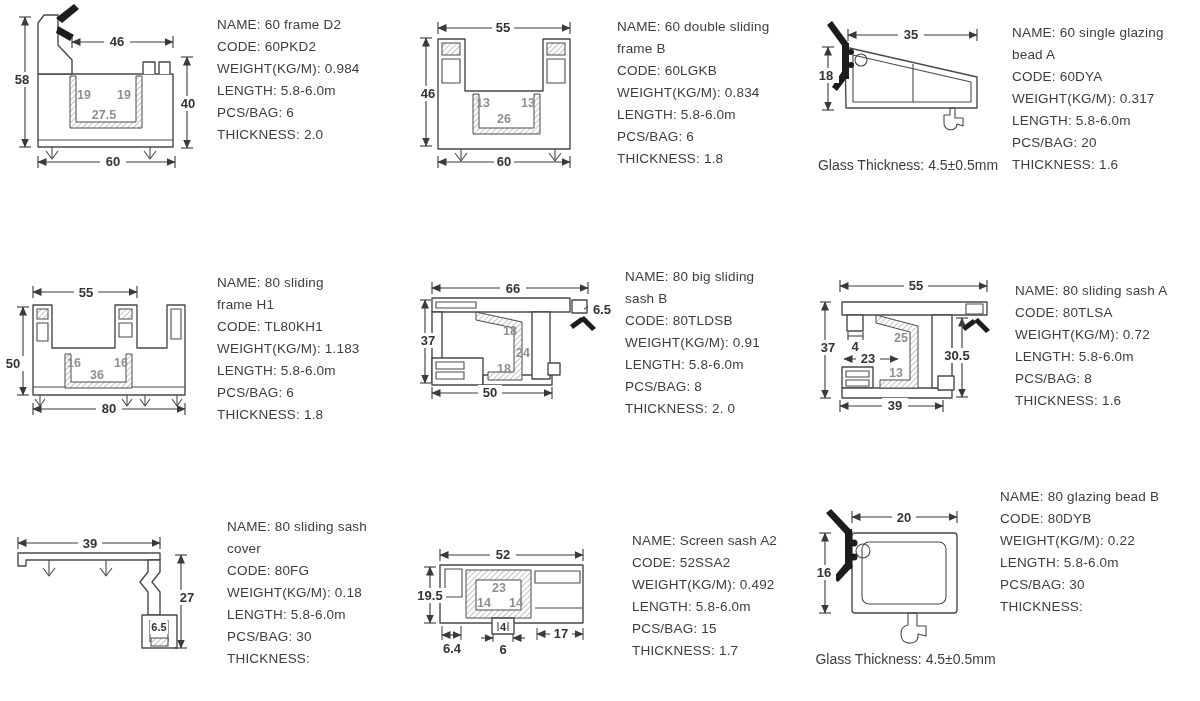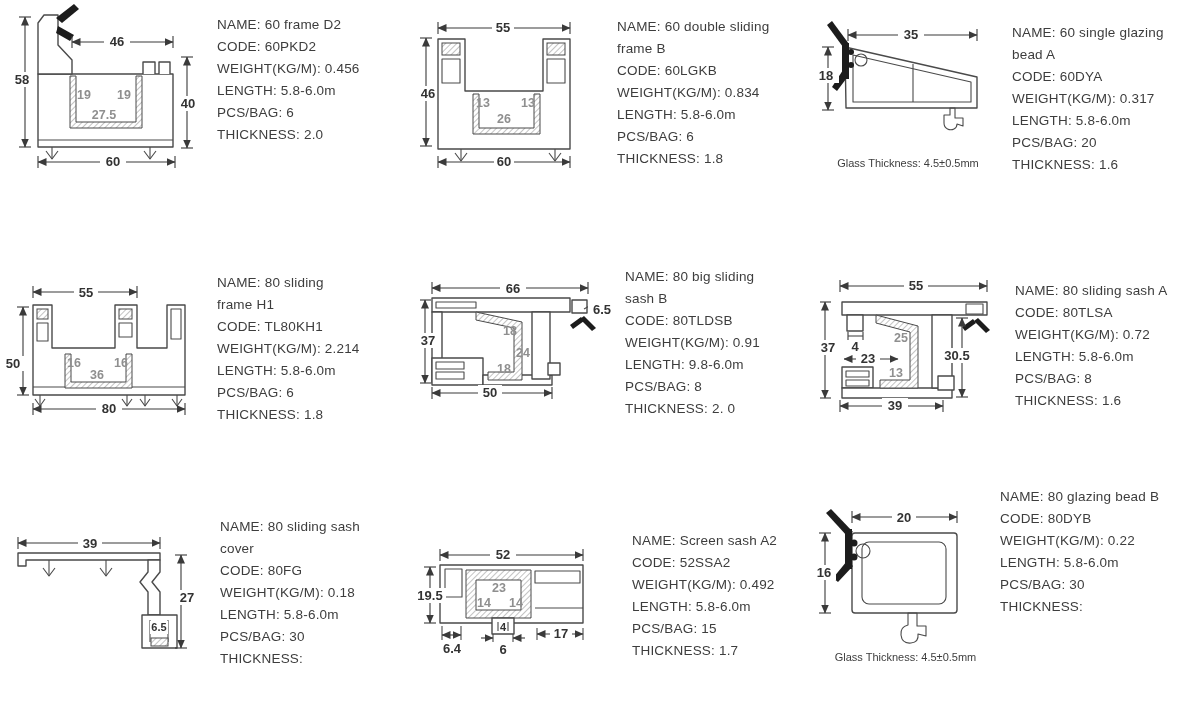--- a/index.html
+++ b/index.html
@@ -1,20 +1,20 @@
 <!DOCTYPE html>
 <html><head>
 <meta charset="utf-8">
 <style>
   html,body{margin:0;padding:0;background:#fff;}
   .sheet{position:relative;width:1200px;height:701px;background:#fff;overflow:hidden;
          font-family:"Liberation Sans",sans-serif;}
   .spec{position:absolute;font-size:13.5px;line-height:22px;color:#3d3d3d;
         white-space:pre-line;letter-spacing:.2px;}
-  .caption{position:absolute;font-size:11px;color:#3d3d3d;text-align:center;}
+  .caption{position:absolute;font-size:14px;color:#3d3d3d;text-align:center;}
   svg{position:absolute;overflow:visible;}
   svg text{font-family:"Liberation Sans",sans-serif;}
   .outline{fill:#fff;stroke:#4a4a4a;stroke-width:1.4;stroke-linejoin:round;}
   .thin{fill:none;stroke:#4a4a4a;stroke-width:1.1;stroke-linejoin:round;}
   .hp{fill:url(#hatch);stroke:#4a4a4a;stroke-width:1;fill-rule:evenodd;}
   .dim{stroke:#3a3a3a;stroke-width:1.1;}
   .tick{stroke:#3a3a3a;stroke-width:1.1;}
   .lblbg{fill:#fff;}
   .dt{font-size:13px;font-weight:bold;fill:#333;text-anchor:middle;}
   .dts{font-size:11px;font-weight:bold;fill:#333;text-anchor:middle;}
@@ -74,21 +74,21 @@
       <line class="dim" x1="38" y1="162" x2="175" y2="162" marker-start="url(#ah)" marker-end="url(#ah)"></line>
       <rect class="lblbg" x="100" y="154" width="26" height="15"></rect>
       <text class="dt" x="113" y="166">60</text>
       <text class="gt" x="84" y="99">19</text>
       <text class="gt" x="124" y="99">19</text>
       <text class="gt" x="104" y="119">27.5</text>
     </g>
   </svg>
   <div class="spec" style="left:217px;top:14px;width:200px">NAME: 60 frame D2
 CODE: 60PKD2
-WEIGHT(KG/M): 0.456
+WEIGHT(KG/M): 0.984
 LENGTH: 5.8-6.0m
 PCS/BAG: 6
 THICKNESS: 2.0</div>
 
   <svg style="left:420px;top:6px" width="185" height="168" viewBox="0 0 185 168">
     <g>
       <path class="outline" d="M18,143 V33 H45 V85 H123 V33 H150 V143 Z"></path>
       <rect class="hp" x="22" y="37" width="18" height="12"></rect>
       <rect class="thin" x="22" y="53" width="18" height="24"></rect>
       <rect class="hp" x="127" y="37" width="18" height="12"></rect>
@@ -201,21 +201,21 @@
       <rect class="lblbg" x="96" y="119" width="26" height="15"></rect>
       <text class="dt" x="109" y="131">80</text>
       <text class="gt" x="74" y="85">16</text>
       <text class="gt" x="121" y="85">16</text>
       <text class="gt" x="97" y="97">36</text>
     </g>
   </svg>
   <div class="spec" style="left:217px;top:272px;width:200px">NAME: 80 sliding
 frame H1
 CODE: TL80KH1
-WEIGHT(KG/M): 2.214
+WEIGHT(KG/M): 1.183
 LENGTH: 5.8-6.0m
 PCS/BAG: 6
 THICKNESS: 1.8</div>
 
   <svg style="left:420px;top:265px" width="200" height="148" viewBox="0 0 200 148">
     <g>
       <rect class="outline" x="12" y="33" width="138" height="14"></rect>
       <rect class="thin" x="16" y="37" width="40" height="6"></rect>
       <rect class="outline" x="152" y="35" width="15" height="13"></rect>
       <path class="bk" d="M150,60 l11,-8 l3,4 l-11,8 z"></path>
@@ -250,21 +250,21 @@
       <text class="dt" x="182" y="49">6.5</text>
       <text class="gt" x="90" y="70">18</text>
       <text class="gt" x="103" y="92">24</text>
       <text class="gt" x="84" y="108">18</text>
     </g>
   </svg>
   <div class="spec" style="left:625px;top:266px;width:200px">NAME: 80 big sliding
 sash B
 CODE: 80TLDSB
 WEIGHT(KG/M): 0.91
-LENGTH: 9.8-6.0m
+LENGTH: 5.8-6.0m
 PCS/BAG: 8
 THICKNESS: 2. 0</div>
 
   <svg style="left:820px;top:270px" width="196" height="148" viewBox="0 0 196 148">
     <g>
       <rect class="outline" x="22" y="32" width="145" height="13"></rect>
       <rect class="thin" x="146" y="34" width="17" height="10"></rect>
       <path class="bk" d="M142,57 l11,-8 l3,4 l-11,8 z"></path>
       <path class="bk" d="M158,48 l12,12 l-4,3 l-12,-12 z"></path>
       <rect class="outline" x="27" y="45" width="16" height="16"></rect>
@@ -337,21 +337,21 @@
       <line class="tick" x1="173" y1="35" x2="185" y2="35"></line>
         <line class="tick" x1="173" y1="128" x2="185" y2="128"></line>
       <line class="dim" x1="179" y1="35" x2="179" y2="128" marker-start="url(#ah)" marker-end="url(#ah)"></line>
       <rect class="lblbg" x="172" y="70" width="26" height="15"></rect>
       <text class="dt" x="185" y="82">27</text>
       <line class="dim" x1="148" y1="108" x2="166" y2="108" marker-start="url(#ah)" marker-end="url(#ah)"></line>
       <rect class="lblbg" x="148" y="101" width="18" height="13"></rect>
       <text class="dts" x="157" y="111">6.5</text>
     </g>
   </svg>
-  <div class="spec" style="left:220px;top:516px;width:200px">NAME: 80 sliding sash
+  <div class="spec" style="left:227px;top:516px;width:200px">NAME: 80 sliding sash
 cover
 CODE: 80FG
 WEIGHT(KG/M): 0.18
 LENGTH: 5.8-6.0m
 PCS/BAG: 30
 THICKNESS:</div>
 
   <svg style="left:414px;top:530px" width="196" height="130" viewBox="0 0 196 130">
     <g>
       <rect class="outline" x="26" y="35" width="143" height="58"></rect>

